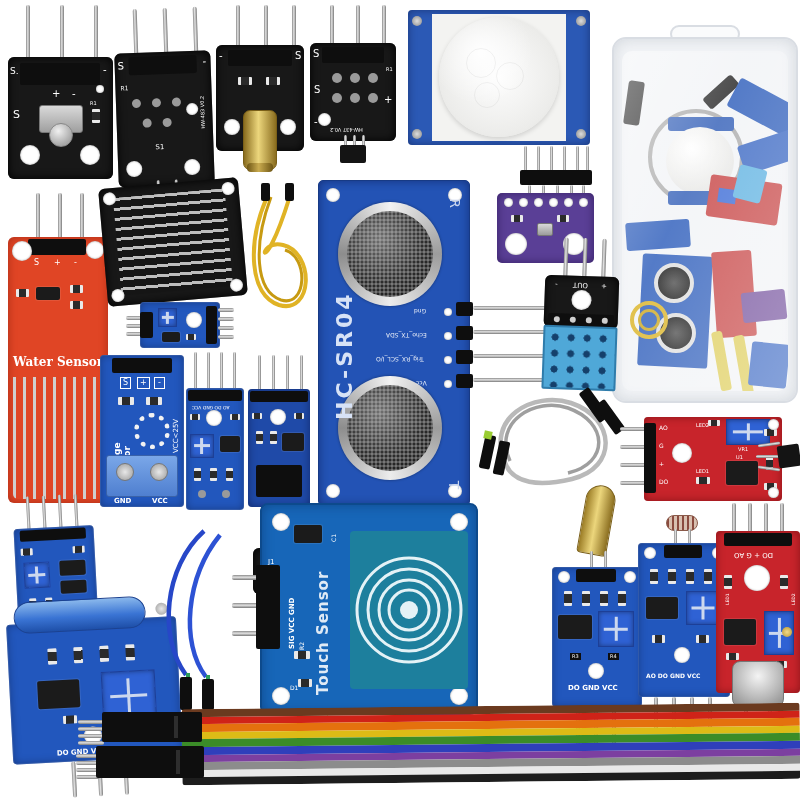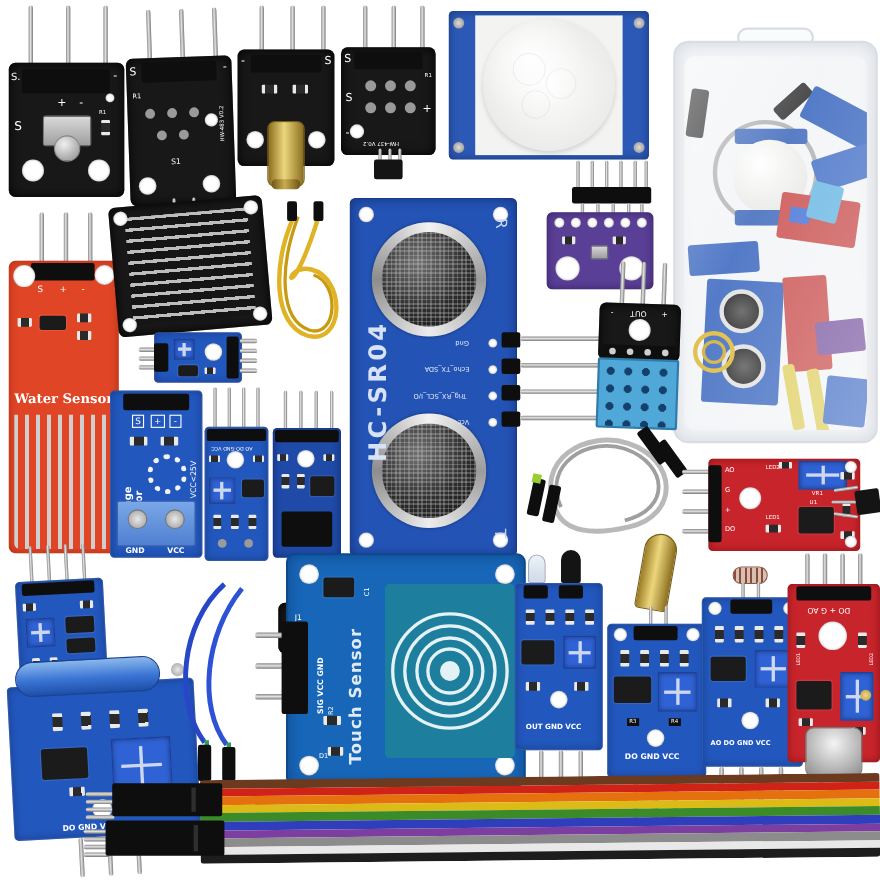--- a/index.html
+++ b/index.html
@@ -498,41 +498,20 @@
     <span class="lbl" style="left:36px;top:56px;font-size:7px;">J1</span>
     <div class="hdr" style="left:24px;top:62px;width:24px;height:84px;"></div>
     <span style="left:56px;top:146px;transform:rotate(-90deg);transform-origin:0 0;color:#fff;font-size:7px;font-weight:bold;">SIG VCC GND</span>
     <span style="left:82px;top:192px;transform:rotate(-90deg);transform-origin:0 0;color:#dfeaf5;font-size:15px;font-weight:bold;letter-spacing:1px;">Touch Sensor</span>
     <span class="lbl" style="left:66px;top:140px;font-size:6px;transform:rotate(-90deg);">R2</span>
     <div class="res" style="left:62px;top:148px;width:16px;height:8px;"></div>
     <span class="lbl" style="left:58px;top:182px;font-size:6px;">D1</span>
     <div class="res" style="left:66px;top:176px;width:14px;height:8px;"></div>
   </div>
 
-  <div style="left:468px;top:500px;width:80px;height:214px;">
-    <div style="left:12px;top:4px;width:16px;height:26px;border-radius:8px 8px 2px 2px;background:linear-gradient(180deg,rgba(235,242,248,.95),rgba(200,214,228,.9));border:1px solid #aab;"></div>
-    <div style="left:42px;top:0;width:18px;height:30px;border-radius:9px 9px 2px 2px;background:#141414;"></div>
-    <div class="pcbb" style="left:0;top:30px;width:80px;height:152px;">
-      <div class="hdr" style="left:8px;top:2px;width:22px;height:12px;"></div>
-      <div class="hdr" style="left:40px;top:2px;width:22px;height:12px;"></div>
-      <div class="resv" style="left:10px;top:24px;width:8px;height:14px;"></div>
-      <div class="resv" style="left:28px;top:24px;width:8px;height:14px;"></div>
-      <div class="resv" style="left:46px;top:24px;width:8px;height:14px;"></div>
-      <div class="resv" style="left:64px;top:24px;width:8px;height:14px;"></div>
-      <div class="ic" style="left:6px;top:52px;width:30px;height:22px;"></div>
-      <div class="pot" style="left:44px;top:48px;width:30px;height:30px;"></div>
-      <div class="res" style="left:10px;top:90px;width:13px;height:8px;"></div>
-      <div class="res" style="left:54px;top:90px;width:13px;height:8px;"></div>
-      <div class="hole" style="left:32px;top:98px;width:16px;height:16px;"></div>
-      <span class="lbl" style="left:10px;top:128px;font-size:6.5px;font-weight:bold;">OUT GND VCC</span>
-    </div>
-    <div class="pin" style="left:22px;top:182px;height:32px;"></div>
-    <div class="pin" style="left:40px;top:182px;height:32px;"></div>
-    <div class="pin" style="left:58px;top:182px;height:32px;"></div>
-  </div>
 
   <div style="left:552px;top:485px;width:90px;height:260px;">
     <div style="left:30px;top:0;width:30px;height:70px;border-radius:15px 15px 4px 4px;background:linear-gradient(90deg,#9a7b24,#ecd67c 45%,#8a6d1f);transform:rotate(10deg);border:1px solid #7a5f18;"></div>
     <div class="pin" style="left:38px;top:66px;height:18px;width:3px;"></div>
     <div class="pin" style="left:52px;top:66px;height:18px;width:3px;"></div>
     <div class="pcbb" style="left:0;top:82px;width:90px;height:140px;">
       <div class="hdr" style="left:24px;top:2px;width:40px;height:13px;"></div>
       <div class="hole" style="left:6px;top:4px;width:12px;height:12px;"></div>
       <div class="hole" style="left:72px;top:4px;width:12px;height:12px;"></div>
       <div class="resv" style="left:12px;top:24px;width:8px;height:15px;"></div>

